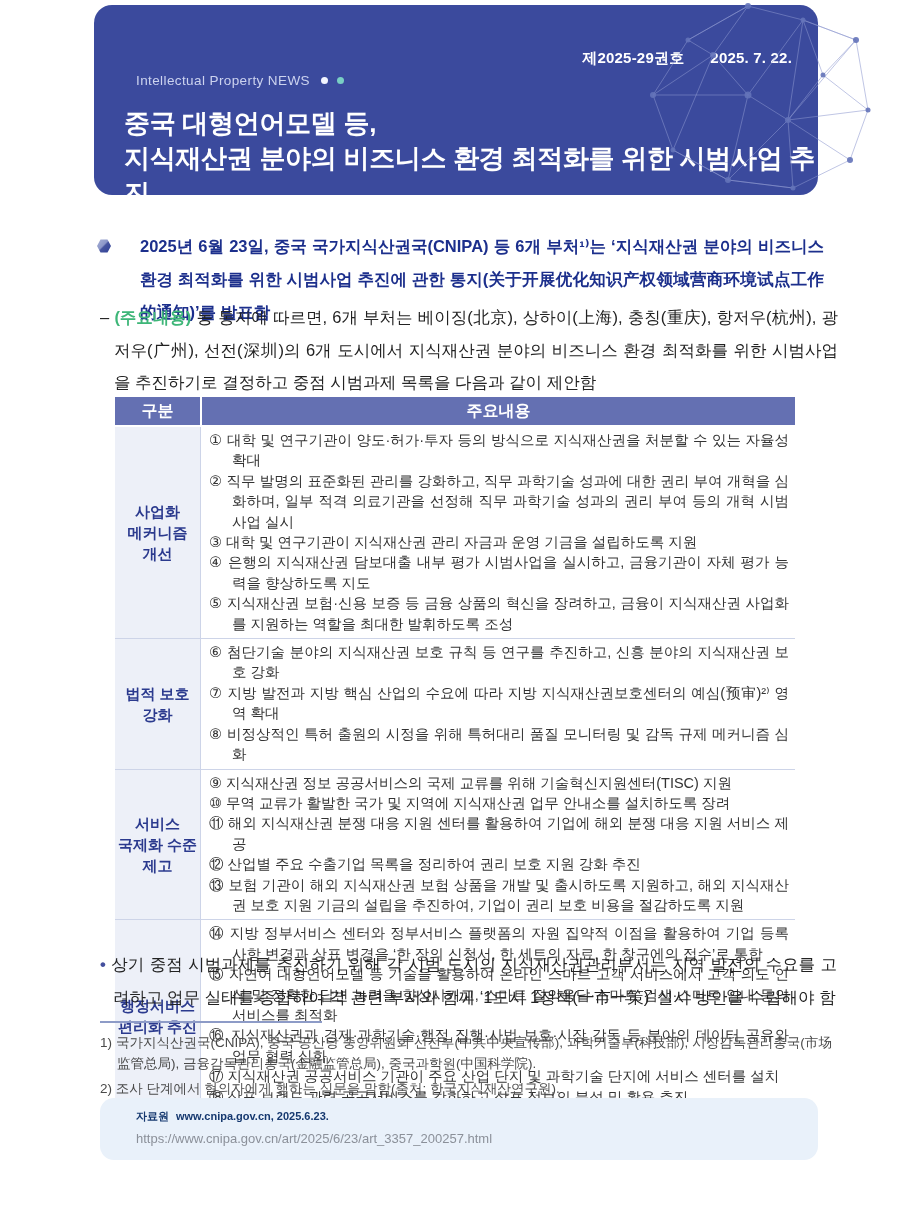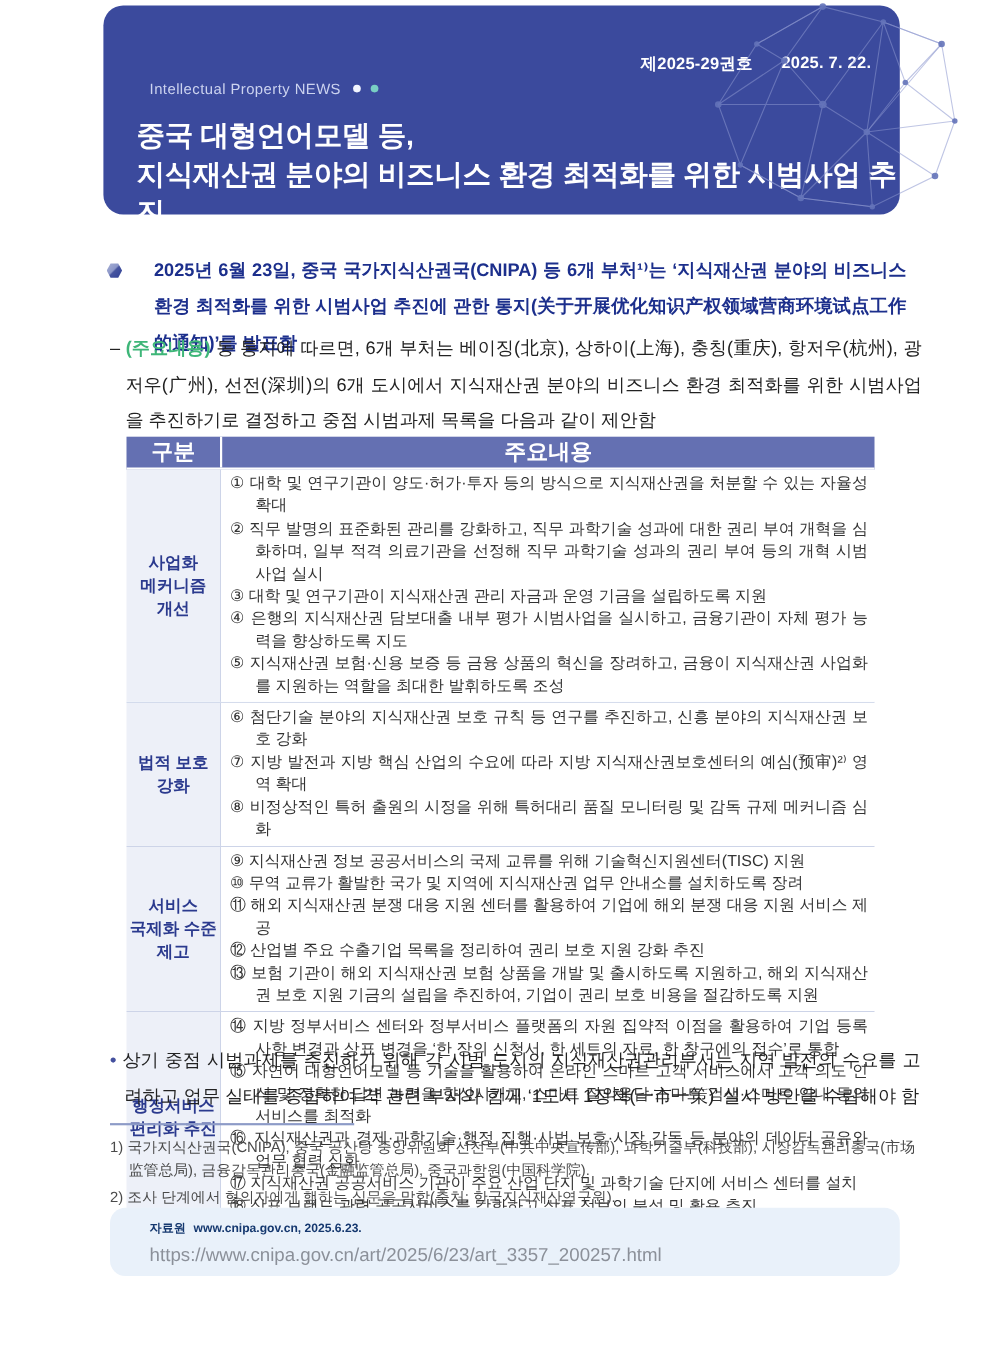--- a/index.html
+++ b/index.html
@@ -22,21 +22,21 @@
   .p1{position:absolute;left:97px;top:230px;width:727px;display:flex;gap:29px;
       color:#1C2F8C;font-size:16.5px;font-weight:700;line-height:33px;text-align:justify;}
   .hex{flex:0 0 14px;width:14px;height:14px;margin-top:9px;
        clip-path:polygon(25% 4%,75% 4%,100% 50%,75% 96%,25% 96%,0% 50%);
        background:linear-gradient(135deg,#A9B2D6 0%,#8B96C8 45%,#46549F 52%,#2E3F96 100%);}
   .p2{position:absolute;left:100px;top:301px;width:724px;font-size:16.5px;line-height:32.5px;
       color:#222;text-align:justify;padding-left:14px;text-indent:-14px;}
   .green{color:#3EB678;font-weight:700;}
   
   .tbl{position:absolute;left:115px;top:397px;width:680px;border-bottom:2px solid #C3D8EE;}
-  .thead{display:flex;background:#6470B2;color:#fff;font-size:20px;font-weight:700;
+  .thead{display:flex;background:#6470B2;color:#fff;font-size:16px;font-weight:700;
          height:28px;line-height:28px;text-align:center;border-bottom:2px solid #fff;}
   .th1{width:85px;border-right:2px solid #fff;}
   .th2{flex:1;}
   .trow{display:flex;border-top:1px solid #CDD4E8;}
   .trow:first-child{border-top:none;}
   .tcat{width:85px;background:#EDF0F8;border-right:1px solid #CDD4E8;
         display:flex;align-items:center;justify-content:center;text-align:center;
         color:#2B3A8E;font-size:15px;font-weight:700;line-height:21px;white-space:pre-line;}
   .titems{flex:1;background:#fff;padding:3px 6px 4px 8px;}
   .item{margin:0;font-size:14.5px;line-height:20.4px;color:#333;text-align:justify;
@@ -46,21 +46,21 @@
            line-height:32.5px;color:#222;text-align:justify;padding-left:13px;text-indent:-13px;}
   .closing .bl{color:#44509E;font-weight:700;}
   .divider{position:absolute;left:100px;top:1021px;width:222px;height:2px;background:#8D9BC7;}
   .fnwrap{position:absolute;left:100px;top:1032px;width:732px;}
   .fn{margin:0 0 4px 0;font-size:13.5px;line-height:21px;color:#4A4A4A;
       padding-left:17px;text-indent:-17px;text-align:justify;}
   .srcbox{position:absolute;left:100px;top:1098px;width:718px;height:62px;
           background:#E9F1FA;border-radius:14px;}
   .srcline{position:absolute;left:36px;top:11px;font-size:11px;font-weight:700;color:#15386F;}
   .srcline .lbl{margin-right:7px;}
-  .srcurl{position:absolute;left:36px;top:33px;font-size:17px;color:#8B9099;font-weight:400;text-align:right;}
+  .srcurl{position:absolute;left:36px;top:33px;font-size:13px;color:#8B9099;font-weight:400;text-align:right;}
 </style>
 </head>
 <body>
 
 <div class="page">
 
   <div class="banner">
     <div class="issue-row">
       <span>제2025-29권호</span>
       <span>2025. 7. 22.</span>

